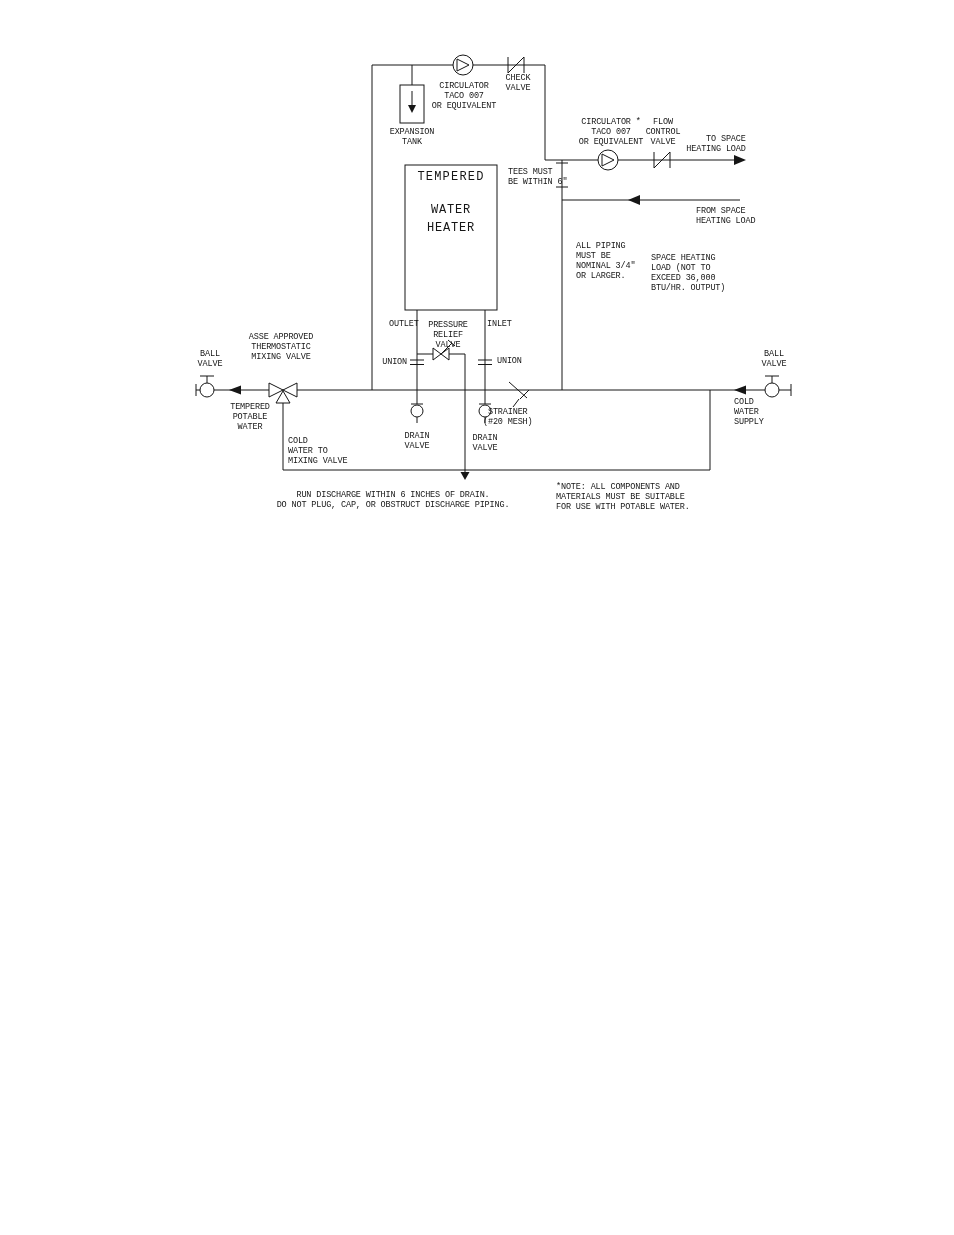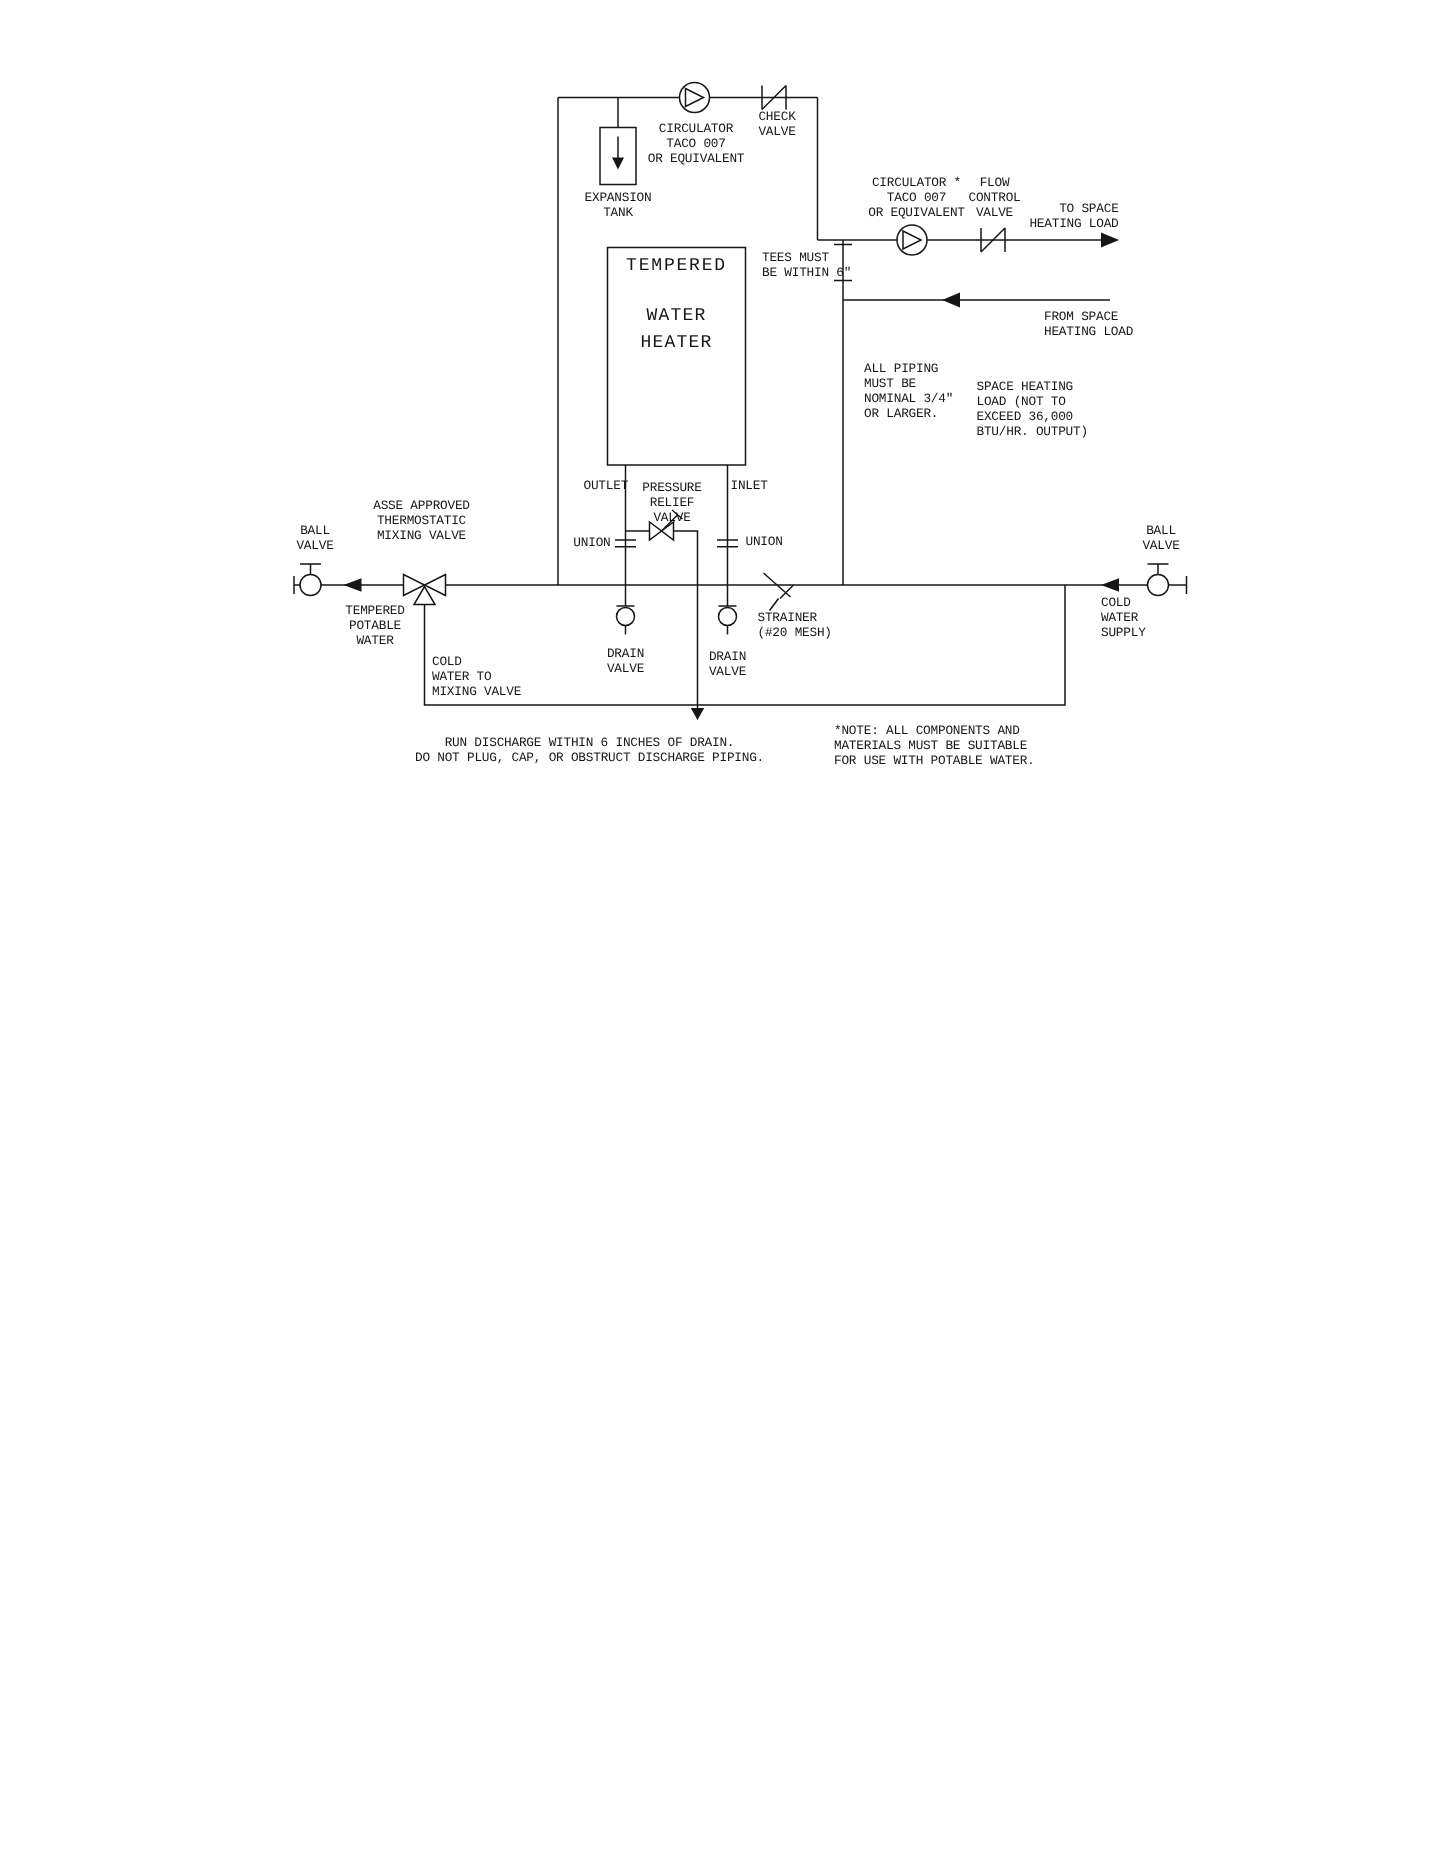--- a/index.html
+++ b/index.html
@@ -172,21 +172,21 @@
   <div class="lbl ctr" style="left:250px;top:402px;">TEMPERED
 POTABLE
 WATER</div>
   <div class="lbl" style="left:288px;top:436px;">COLD
 WATER TO
 MIXING VALVE</div>
   <div class="lbl ctr" style="left:417px;top:431px;">DRAIN
 VALVE</div>
   <div class="lbl ctr" style="left:485px;top:433px;">DRAIN
 VALVE</div>
-  <div class="lbl" style="left:505px;top:407px;">STRAINER
+  <div class="lbl" style="left:483px;top:407px;text-align:center;">STRAINER
 (#20 MESH)</div>
   <div class="lbl ctr" style="left:774px;top:349px;">BALL
 VALVE</div>
   <div class="lbl" style="left:734px;top:397px;">COLD
 WATER
 SUPPLY</div>
 
   <div class="lbl ctr" style="left:393px;top:490px;">RUN DISCHARGE WITHIN 6 INCHES OF DRAIN.
 DO NOT PLUG, CAP, OR OBSTRUCT DISCHARGE PIPING.</div>
   <div class="lbl" style="left:556px;top:482px;">*NOTE: ALL COMPONENTS AND

